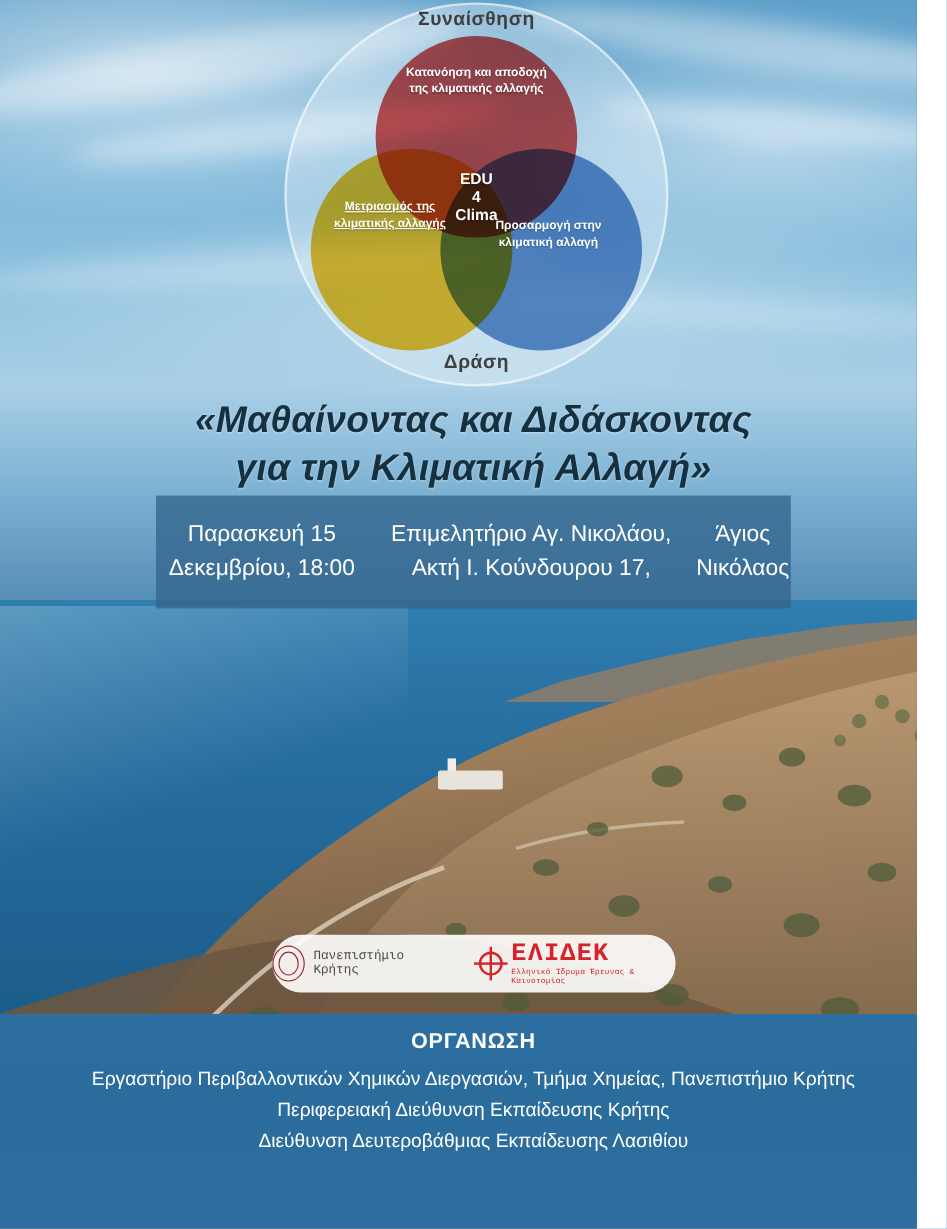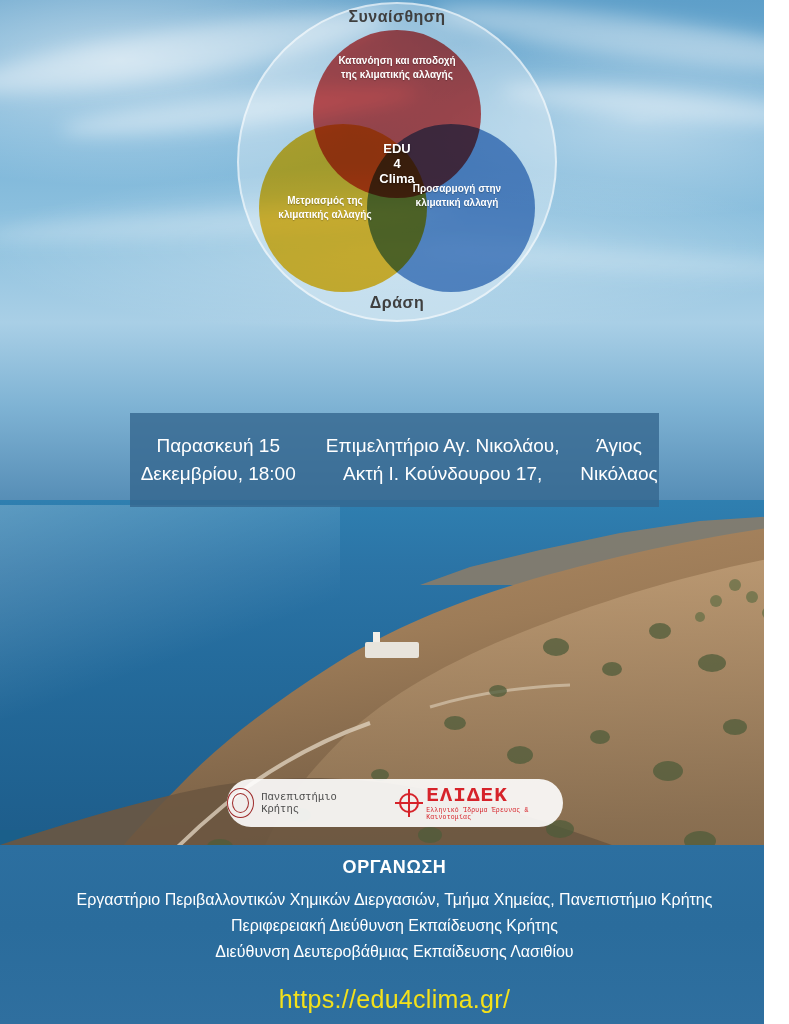--- a/index.html
+++ b/index.html
@@ -84,21 +84,21 @@
   .c-red   { left:76px;  top:28px;  background: rgba(215,45,45,0.82); }
   .c-yellow{ left:22px;  top:122px; background: rgba(247,182,16,0.86); }
   .c-blue  { left:130px; top:122px; background: rgba(62,120,190,0.80); }
 
   .ctext {
     position:absolute; color:#fff; text-align:center; font-size:10px;
     line-height:1.35; font-weight:700; width:120px; z-index:5;
     text-shadow:0 1px 1px rgba(0,0,0,0.25);
   }
   .t-red    { left:100px; top:52px; }
-  .t-yellow { left:28px;  top:192px; }
+  .t-yellow { left:28px;  top:164px;text-decoration:underline; }
   .t-blue   { left:160px; top:180px; }
 
   .edu-center {
     position:absolute; left:118px; top:140px; width:84px; text-align:center;
     z-index:6; color:#ffffff; font-weight:800; line-height:1.15; font-size:13px;
     text-shadow:0 1px 2px rgba(0,0,0,0.35);
   }
 
   
   .title {
@@ -241,20 +241,24 @@
     <div class="ctext t-yellow">Μετριασμός της κλιματικής αλλαγής</div>
     <div class="ctext t-blue">Προσαρμογή στην κλιματική αλλαγή</div>
 
     <div class="edu-center">
       <div>EDU</div>
       <div>4</div>
       <div>Clima</div>
     </div>
   </div>
 
+  <div class="title">
+    <div>«Μαθαίνοντας και Διδάσκοντας</div>
+    <div>για την Κλιματική Αλλαγή»</div>
+  </div>
 
   <div class="infobox">
     <div>Παρασκευή 15 Δεκεμβρίου, 18:00</div>
     <div>Επιμελητήριο Αγ. Νικολάου, Ακτή Ι. Κούνδουρου 17,</div>
     <div>Άγιος Νικόλαος</div>
   </div>
 
   <div class="sponsors">
     <div class="uoc">
       <div class="uoc-seal"></div>
@@ -271,16 +275,15 @@
         <div class="sub">Ελληνικό Ίδρυμα Έρευνας &amp; Καινοτομίας</div>
       </div>
     </div>
   </div>
 
   <div class="footer">
     <h2>ΟΡΓΑΝΩΣΗ</h2>
     <p>Εργαστήριο Περιβαλλοντικών Χημικών Διεργασιών, Τμήμα Χημείας, Πανεπιστήμιο Κρήτης</p>
     <p>Περιφερειακή Διεύθυνση Εκπαίδευσης Κρήτης</p>
     <p>Διεύθυνση Δευτεροβάθμιας Εκπαίδευσης Λασιθίου</p>
-    <div class="url">https://edu4clima.gr/</div>
   </div>
 
 </div>
 
 </body></html>

